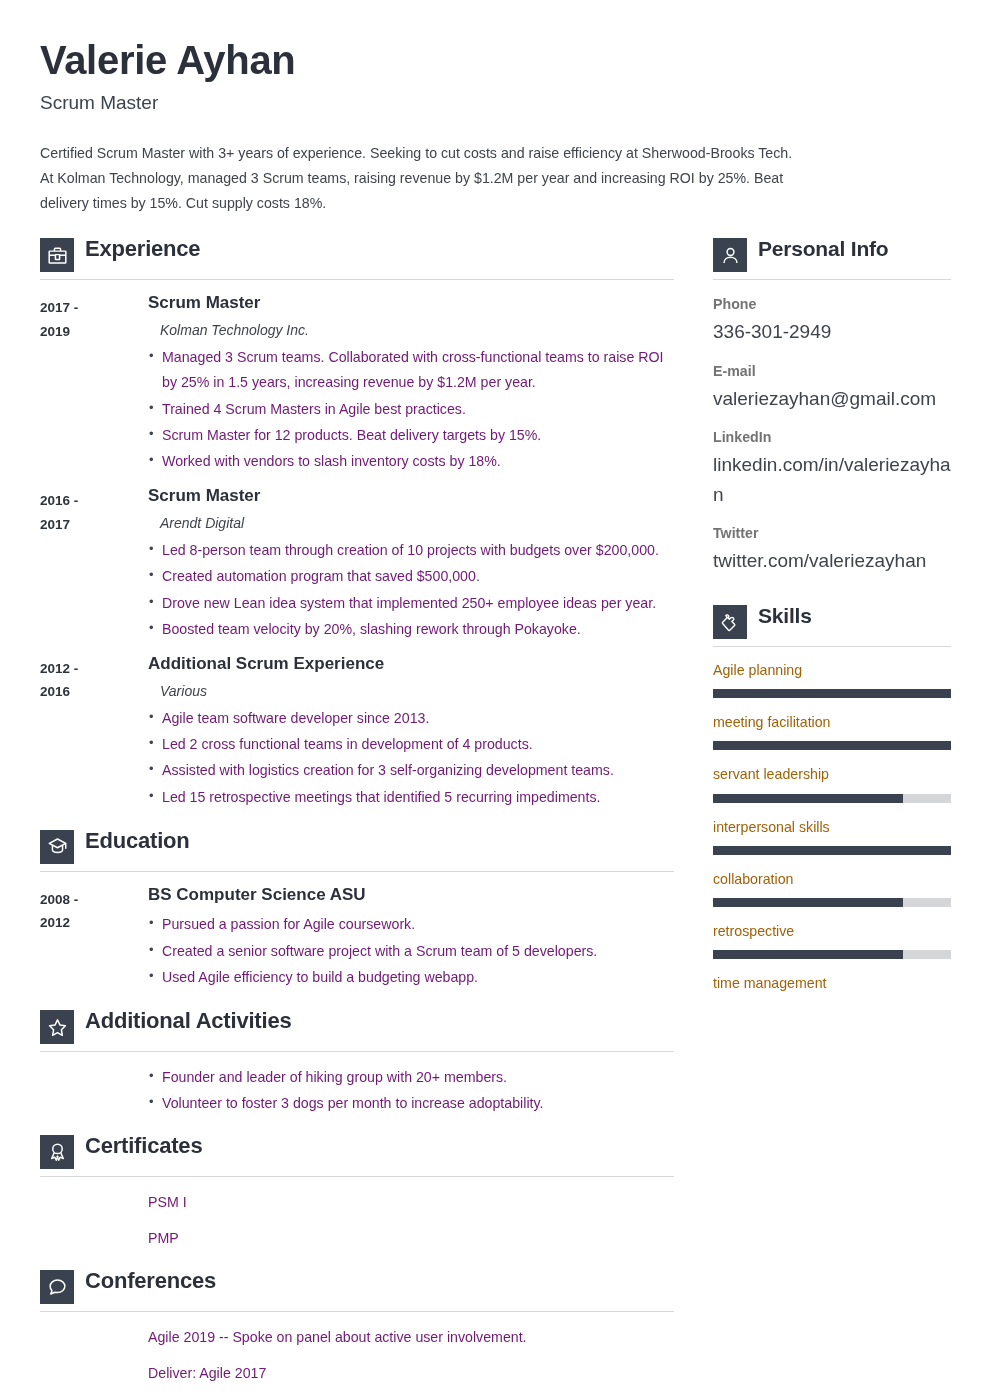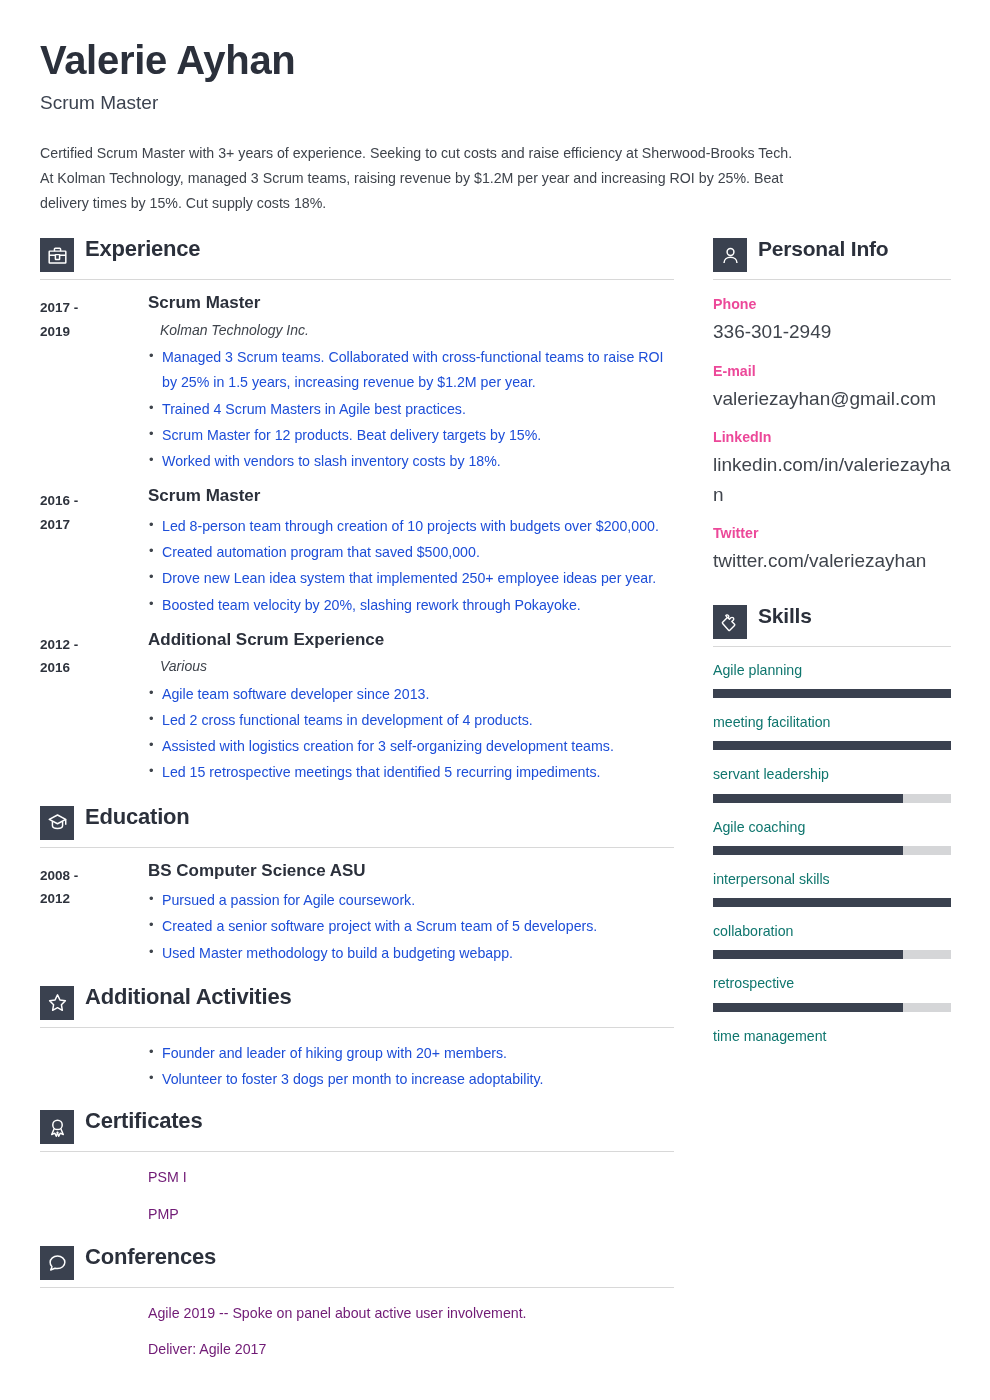--- a/index.html
+++ b/index.html
@@ -124,21 +124,21 @@
   .bullets {
     list-style: none;
     margin: 0;
     padding: 0;
   }
   .bullets li {
     position: relative;
     padding-left: 14px;
     font-size: 14.2px;
     line-height: 1.78;
-    color: #1d4ed8;
+    color: #701a75;
     margin-bottom: 1px;
   }
   .bullets li::before {
     content: "\2022";
     position: absolute;
     left: 1px;
     top: -1px;
     color: #3f444c;
     font-size: 13px;
   }
@@ -153,38 +153,38 @@
     color: #701a75;
     margin-bottom: 11px;
   }
   .indent-block { padding-left: 108px; }
 
   
   .info-group { margin-bottom: 13px; }
   .info-label {
     font-size: 14.2px;
     font-weight: bold;
-    color: #ec4899;
+    color: #737373;
     line-height: 1.55;
     margin: 0 0 2px 0;
   }
   .info-value {
     font-size: 19px;
     color: #3f444c;
     line-height: 1.55;
     margin: 0;
     word-break: break-word;
   }
   .pi-list { margin-top: 1px; }
 
   .skills-block { margin-top: 2px; }
   .skill { margin-bottom: 14px; }
   .skill-name {
     font-size: 14.2px;
-    color: #0f766e;
+    color: #a16207;
     line-height: 1.5;
     margin: 0 0 8px 0;
   }
   .skill-track {
     height: 9px;
     width: 100%;
     background: #d5d6d8;
   }
   .skill-fill {
     height: 9px;
@@ -241,20 +241,21 @@
           </div>
         </div>
 
         <div class="entry">
           <div class="entry-dates">
             <span>2016 -</span>
             <span>2017</span>
           </div>
           <div class="entry-body">
             <div class="entry-role">Scrum Master</div>
+            <div class="entry-org">Arendt Digital</div>
             <ul class="bullets">
               <li>Led 8-person team through creation of 10 projects with budgets over $200,000.</li>
               <li>Created automation program that saved $500,000.</li>
               <li>Drove new Lean idea system that implemented 250+ employee ideas per year.</li>
               <li>Boosted team velocity by 20%, slashing rework through Pokayoke.</li>
             </ul>
           </div>
         </div>
 
         <div class="entry">
@@ -293,21 +294,21 @@
         <div class="entry">
           <div class="entry-dates">
             <span>2008 -</span>
             <span>2012</span>
           </div>
           <div class="entry-body">
             <div class="entry-role">BS Computer Science ASU</div>
             <ul class="bullets">
               <li>Pursued a passion for Agile coursework.</li>
               <li>Created a senior software project with a Scrum team of 5 developers.</li>
-              <li>Used Master methodology to build a budgeting webapp.</li>
+              <li>Used Agile efficiency to build a budgeting webapp.</li>
             </ul>
           </div>
         </div>
       </div>
 
       <div class="spacer-sm"></div>
 
       <div class="section">
         <div class="sec-head">
           <span class="sec-icon">
@@ -432,26 +433,20 @@
               <div class="skill-fill" style="width: 100%;"></div>
             </div>
           </div>
           <div class="skill">
             <div class="skill-name">servant leadership</div>
             <div class="skill-track">
               <div class="skill-fill" style="width: 80%;"></div>
             </div>
           </div>
           <div class="skill">
-            <div class="skill-name">Agile coaching</div>
-            <div class="skill-track">
-              <div class="skill-fill" style="width: 80%;"></div>
-            </div>
-          </div>
-          <div class="skill">
             <div class="skill-name">interpersonal skills</div>
             <div class="skill-track">
               <div class="skill-fill" style="width: 100%;"></div>
             </div>
           </div>
           <div class="skill">
             <div class="skill-name">collaboration</div>
             <div class="skill-track">
               <div class="skill-fill" style="width: 80%;"></div>
             </div>

